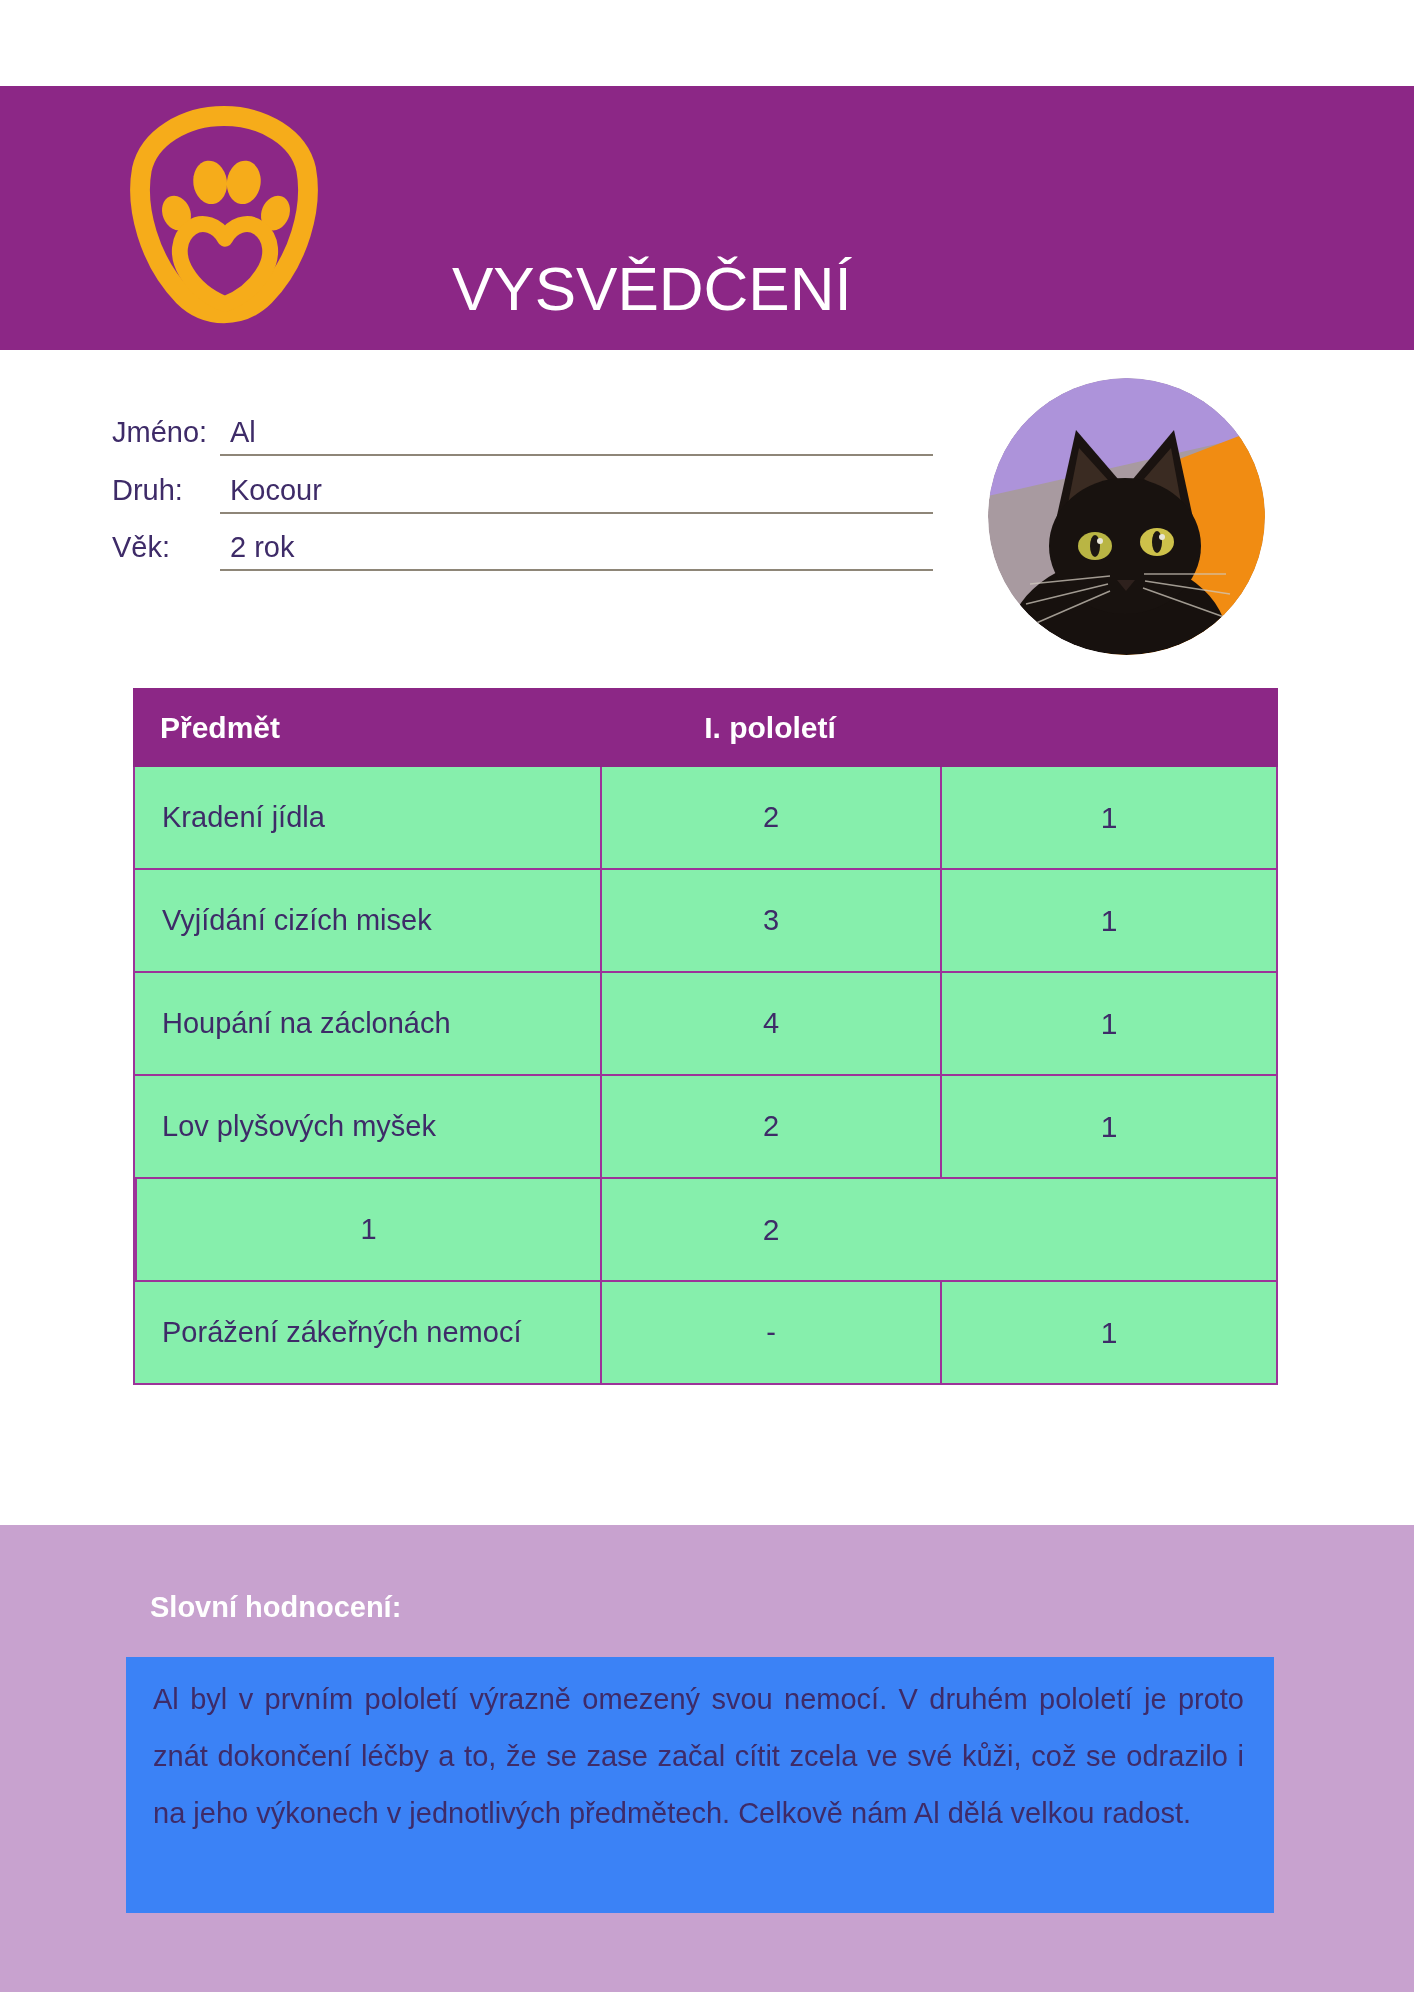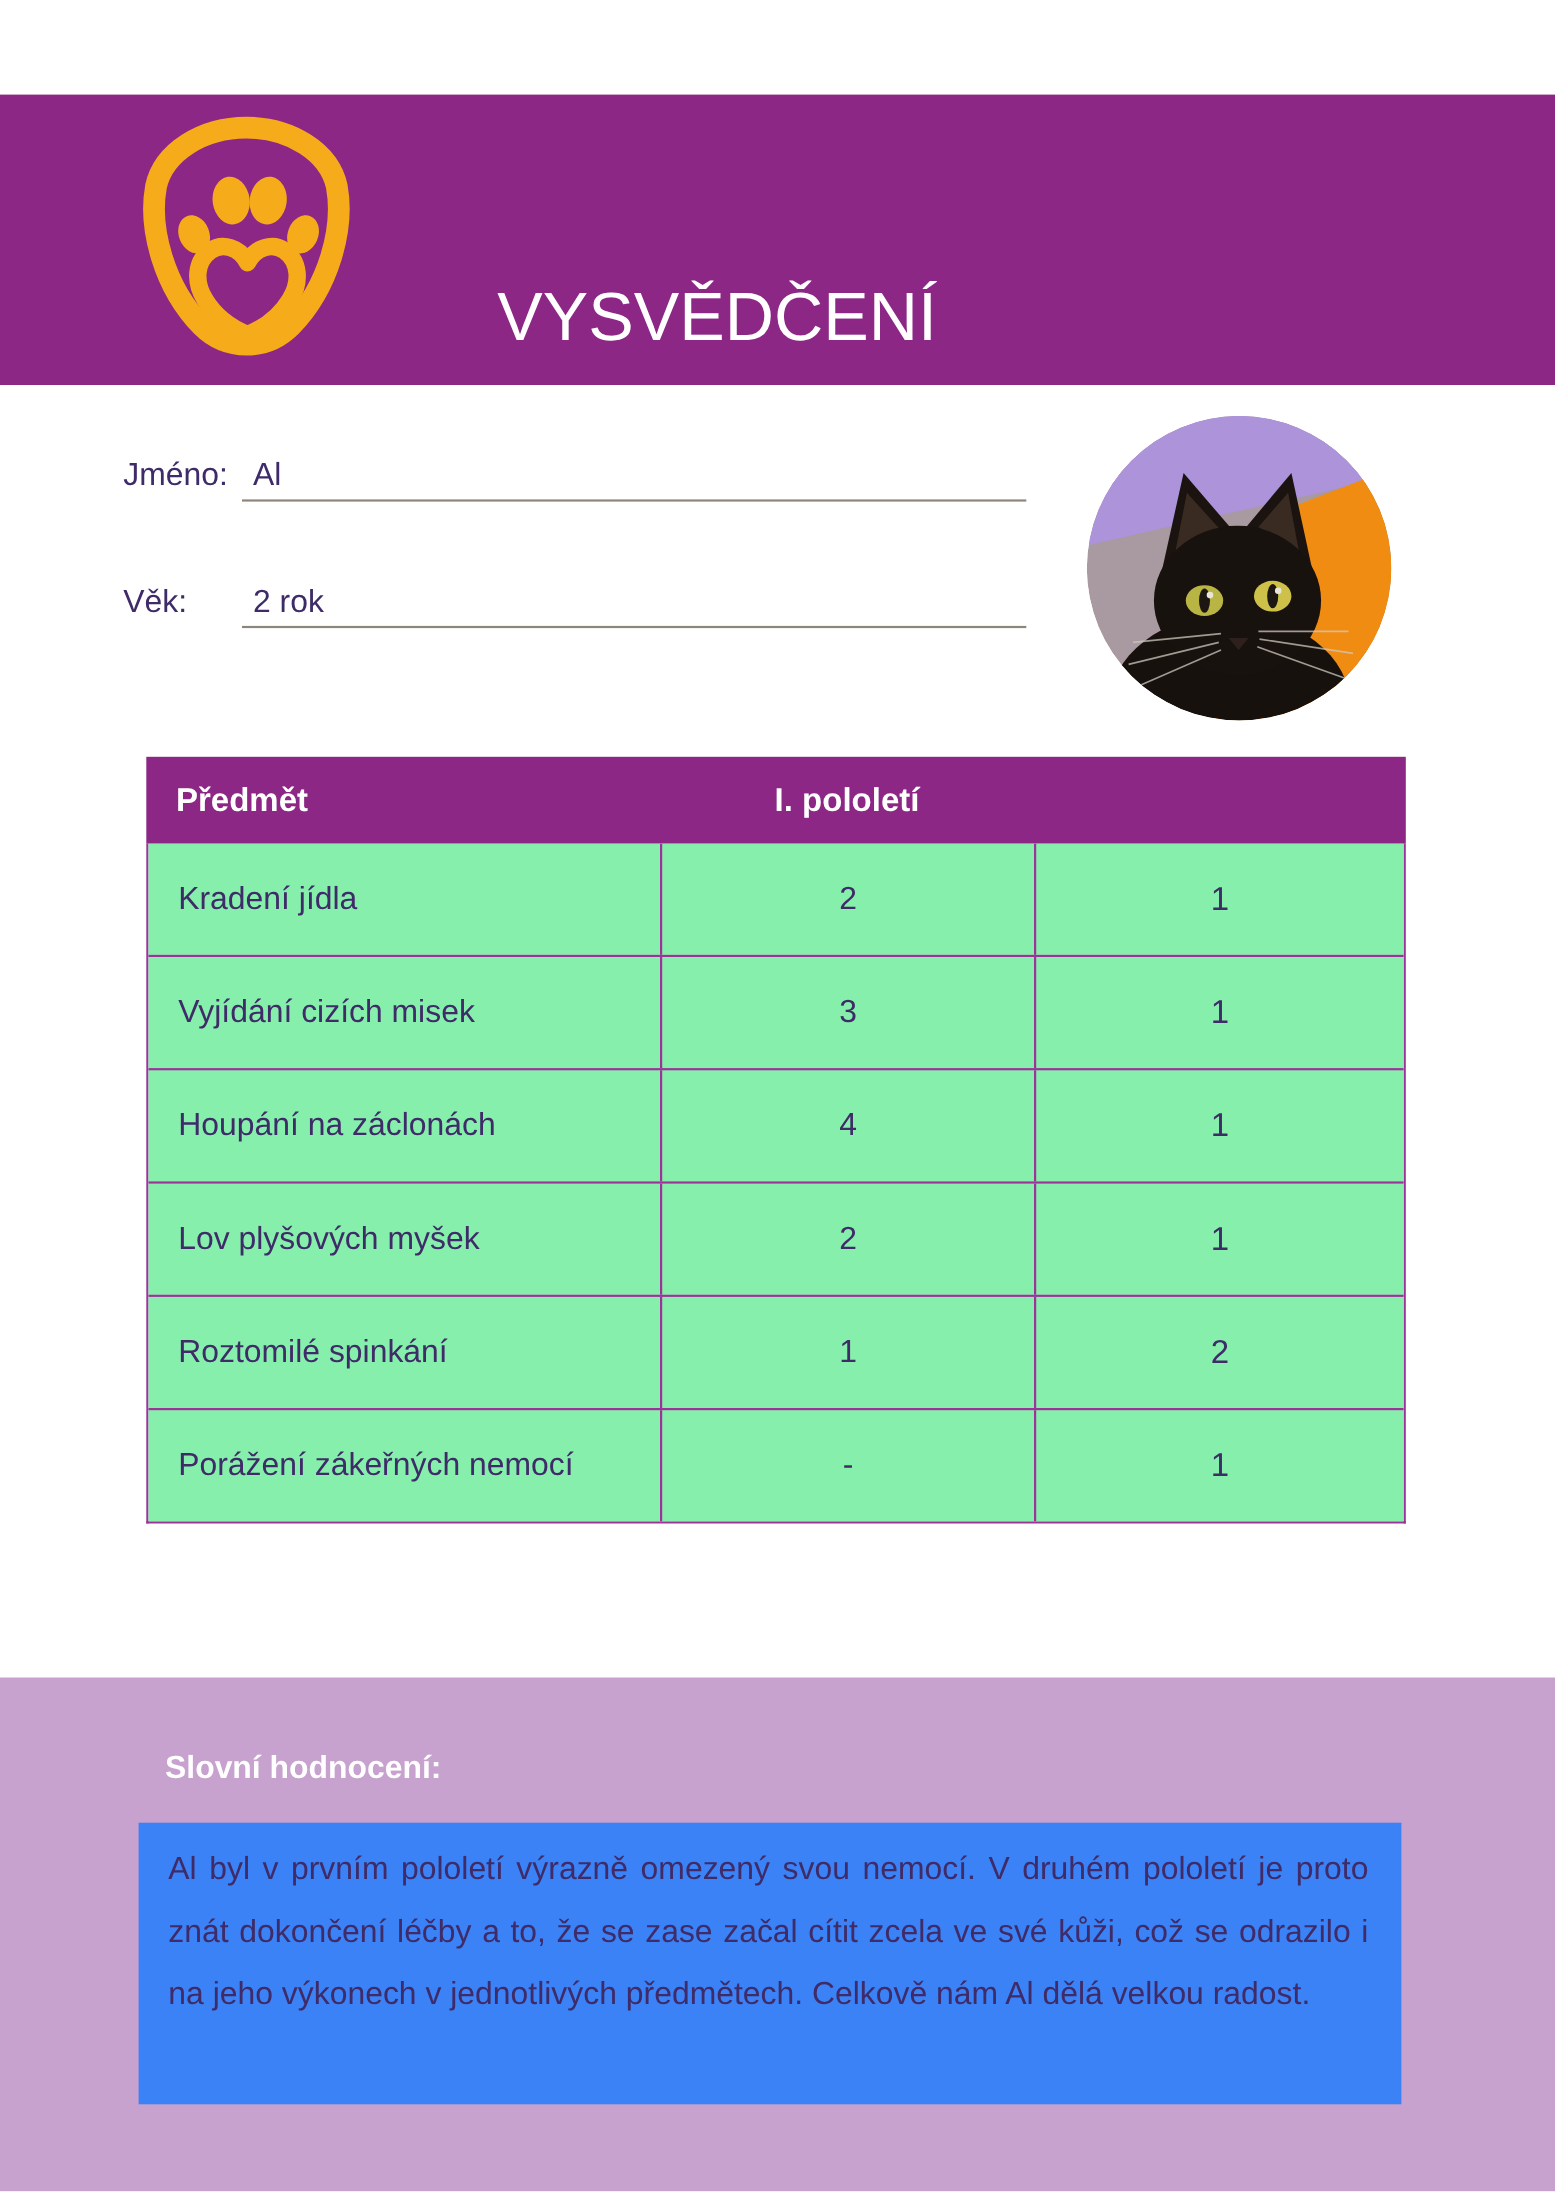--- a/index.html
+++ b/index.html
@@ -104,20 +104,25 @@
         <path d="M101,136 C94,122 78,117 67,125 C53,135 52,154 62,170 C71,185 86,196 101,202 C116,196 131,185 140,170 C150,154 149,135 135,125 C124,117 108,122 101,136 Z" fill="none" stroke="#F6AC1A" stroke-width="16" stroke-linejoin="round"></path>
       </svg>
     </div>
     <div class="title">VYSVĚDČENÍ</div>
     <div class="subtitle">Handipet Rescue</div>
   </div>
 
   <div class="field f1">
     <span class="flabel">Jméno:</span>
     <span class="fvalue">Al</span>
+    <span class="fline"></span>
+  </div>
+  <div class="field f2">
+    <span class="flabel">Druh:</span>
+    <span class="fvalue">Kocour</span>
     <span class="fline"></span>
   </div>
   <div class="field f3">
     <span class="flabel">Věk:</span>
     <span class="fvalue">2 rok</span>
     <span class="fline"></span>
   </div>
 
   <div class="photo">
     <svg width="277" height="277" viewBox="0 0 277 277" xmlns="http://www.w3.org/2000/svg">
@@ -175,21 +180,20 @@
         <div class="c1">Houpání na záclonách</div>
         <div class="c2">4</div>
         <div class="c3">1</div>
       </div>
       <div class="trow">
         <div class="c1">Lov plyšových myšek</div>
         <div class="c2">2</div>
         <div class="c3">1</div>
       </div>
       <div class="trow">
-        <div class="c1">Roztomilé spinkání</div>
         <div class="c2">1</div>
         <div class="c3">2</div>
       </div>
       <div class="trow">
         <div class="c1">Porážení zákeřných nemocí</div>
         <div class="c2">-</div>
         <div class="c3">1</div>
       </div>
     </div>
   </div>

